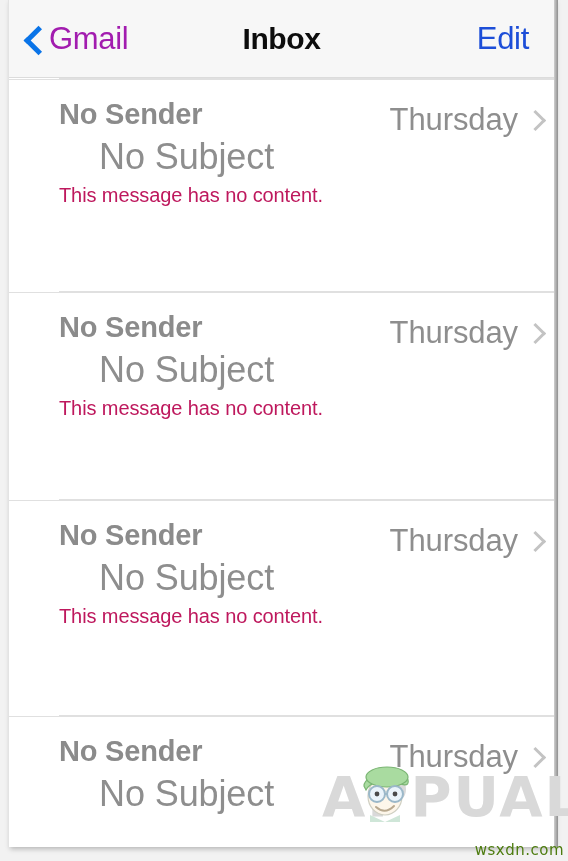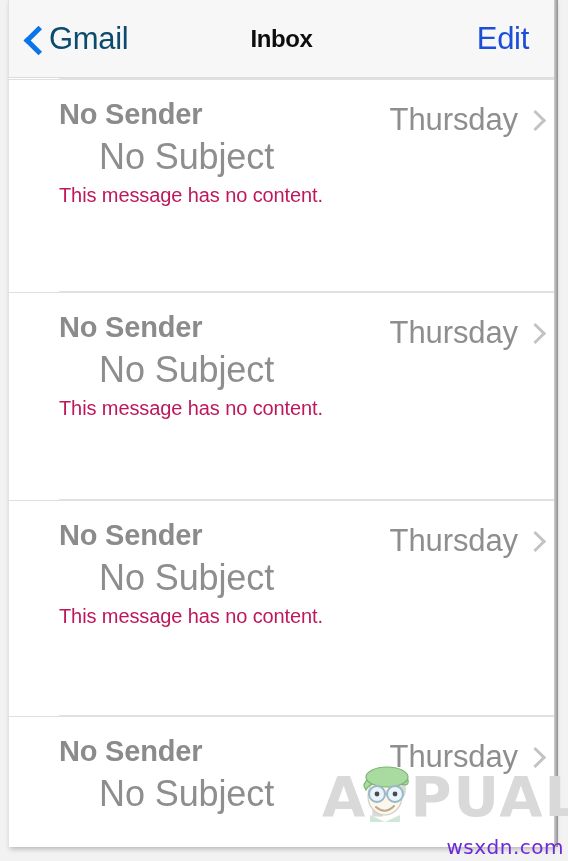--- a/index.html
+++ b/index.html
@@ -47,28 +47,28 @@
     content:"";
     position:absolute;
     left:5px; top:6px;
     width:16px; height:16px;
     border-left:5px solid #0a74e8;
     border-bottom:5px solid #0a74e8;
     transform:rotate(45deg);
   }
   #nav-back-label {
     font-size:31px;
-    color:#0c4a6e;
+    color:#a21caf;
     letter-spacing:-0.3px;
   }
   #nav-title {
     position:absolute;
     left:0; right:0; top:0; height:78px;
     display:flex; align-items:center; justify-content:center;
-    font-size:24px; font-weight:bold; color:#0d0d0d;
+    font-size:30px; font-weight:bold; color:#0d0d0d;
     letter-spacing:-0.4px;
   }
   #nav-edit {
     position:absolute;
     right:25px; top:0; height:78px;
     display:flex; align-items:center;
     font-size:31px; color:#1d4ed8;
     cursor:pointer;
     letter-spacing:-0.3px;
   }
@@ -140,22 +140,22 @@
     letter-spacing:2px;
     line-height:62px;
     font-family:"DejaVu Sans", sans-serif;
   }
   #wm-mascot { position:absolute; left:34px; top:-6px; }
 
   
   #credit {
     position:absolute;
     right:4px; bottom:2px;
-    font-size:20px;
-    color:#6d28d9;
+    font-size:15px;
+    color:#4d7c0f;
     font-family:"DejaVu Sans", sans-serif;
     letter-spacing:0.5px;
   }
   
   #right-edge {
     position:absolute;
     right:10px; top:0; width:4px; height:847px;
     background:linear-gradient(to right,#cfcfcf,#8f8f8f);
   }
 </style>

